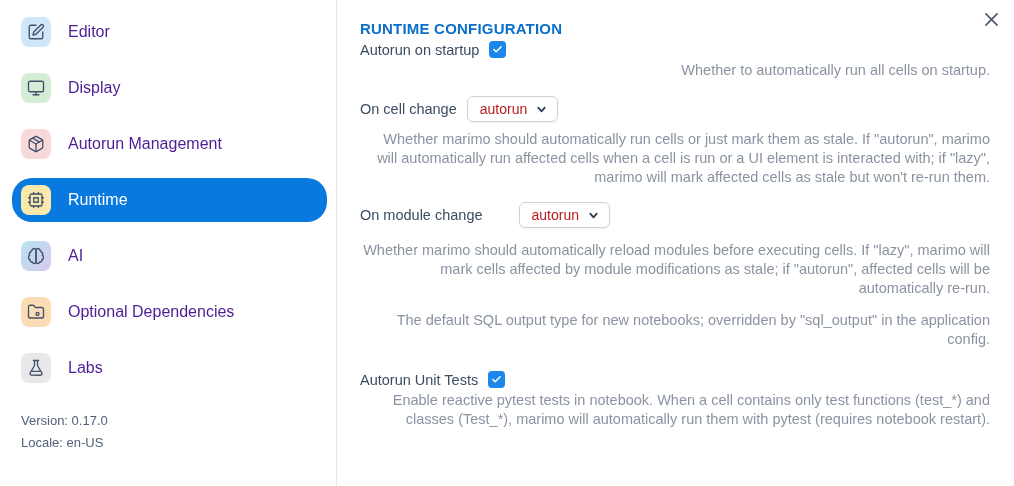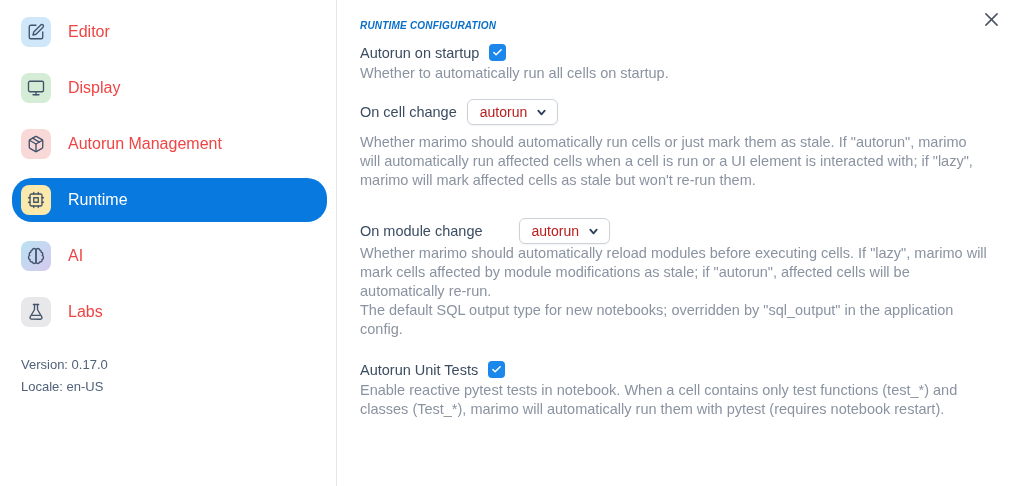--- a/index.html
+++ b/index.html
@@ -5,71 +5,71 @@
   * { margin:0; padding:0; box-sizing:border-box; }
   html,body { width:1014px; height:486px; background:#fff; overflow:hidden;
     font-family:"Liberation Sans","DejaVu Sans",sans-serif; }
   .app { display:flex; width:1014px; height:486px; }
 
   
   .sidebar { width:337px; flex:0 0 337px; border-right:1px solid #e4e7eb;
     padding:10px 9px 0 12px; }
   .nav-item { display:flex; align-items:center; height:44px; margin-bottom:12px;
     padding-left:9px; border-radius:6px; cursor:pointer; }
-  .nav-item .label { margin-left:17px; font-size:16px; color:#ef4444; }
+  .nav-item .label { margin-left:17px; font-size:16px; color:#4c1d95; }
   .nav-item.selected { background:#0879df;border-radius:20px; }
   .nav-item.selected .label { color:#ffffff; }
   .ic { width:30px; height:30px; border-radius:8px; display:flex;
     align-items:center; justify-content:center; flex:0 0 30px; }
   .ic svg { width:18px; height:18px; stroke:#42536a; fill:none;
     stroke-width:1.8; stroke-linecap:round; stroke-linejoin:round; }
   .ic-editor  { background:#cfe7f8; }
   .ic-display { background:#d5ecd6; }
   .ic-package { background:#f9d8d8; }
   .ic-runtime { background:#fbe8ab; }
   .ic-ai      { background:linear-gradient(135deg,#b9e2f2,#d6c9ef); }
   .ic-optdeps { background:#fcdcb5; }
   .ic-labs    { background:#e8e8eb; }
   .side-meta { margin-top:20px; padding-left:9px; }
   .side-meta div { font-size:13px; color:#50617a; line-height:22px; }
 
   
   .main { position:relative; flex:1; padding:20px 24px 0 23px; }
-  .panel-title { font-size:10px; font-weight:bold; color:#0b6ec9;
-    letter-spacing:.2px; margin-bottom:13px;font-style:italic; }
+  .panel-title { font-size:15px; font-weight:bold; color:#0b6ec9;
+    letter-spacing:.2px; margin-bottom:4px; }
   .close-btn { position:absolute; top:9px; right:13px; width:20px; height:20px;
     background:none; border:none; cursor:pointer; display:flex;
     align-items:center; justify-content:center; }
   .close-btn svg { width:13px; height:13px; stroke:#4a5568; stroke-width:1.7;
     stroke-linecap:round; }
 
   .field-row { display:flex; align-items:center; gap:10px;
     font-size:14.5px; color:#3b4c61; }
-  .desc { font-size:14.5px; line-height:19px; color:#8a93a1; max-width:632px; }
+  .desc { font-size:14.5px; line-height:19px; color:#8a93a1; max-width:632px;text-align:right; }
 
   .checkbox { width:17px; height:17px; border-radius:4px; background:#1c87ea;
     display:inline-flex; align-items:center; justify-content:center; cursor:pointer; }
   .checkbox svg { width:11px; height:11px; stroke:#fff; stroke-width:3.2;
     fill:none; stroke-linecap:round; stroke-linejoin:round; }
 
   .select { display:inline-flex; align-items:center; gap:9px; height:26px;
     border:1px solid #cdd2d9; border-radius:6px; background:#fff;
     padding:0 10px 1px 12px; font-size:14px; color:#b91c1c; cursor:pointer;
     box-shadow:0 1px 2px rgba(0,0,0,.05); }
   .select svg { width:11px; height:11px; stroke:#2e4056; stroke-width:2;
     fill:none; stroke-linecap:round; stroke-linejoin:round; margin-top:2px; }
 
   .arrow-annotation { margin-left:14px; display:flex; align-items:center; }
   .arrow-annotation svg { display:block; margin:-10px 0; }
 
   .m-desc1 { margin-top:3px; }
   .gap-sm { margin-top:16px; }
   .desc-after-select { margin-top:8px; }
-  .gap-md { margin-top:28px;gap:36px; }
-  .desc-tight { margin-top:0; }
+  .gap-md { margin-top:15px;gap:36px; }
+  .desc-tight { margin-top:13px; }
   .gap-lg { margin-top:22px; }
   .desc-xtight { margin-top:3px; }
 </style>
 </head>
 <body>
 
 <div class="app">
 
   <nav class="sidebar">
 
@@ -120,20 +120,29 @@
     <div class="nav-item">
       <span class="ic ic-ai">
         <svg viewBox="0 0 24 24">
             <path d="M9.5 2A2.5 2.5 0 0 1 12 4.5v15a2.5 2.5 0 0 1-4.96.44 2.5 2.5 0 0 1-2.96-3.08 3 3 0 0 1-.34-5.58 2.5 2.5 0 0 1 1.32-4.24 2.5 2.5 0 0 1 1.98-3A2.5 2.5 0 0 1 9.5 2Z"></path>
             <path d="M14.5 2A2.5 2.5 0 0 0 12 4.5v15a2.5 2.5 0 0 0 4.96.44 2.5 2.5 0 0 0 2.96-3.08 3 3 0 0 0 .34-5.58 2.5 2.5 0 0 0-1.32-4.24 2.5 2.5 0 0 0-1.98-3A2.5 2.5 0 0 0 14.5 2Z"></path>
           </svg>
       </span>
       <span class="label">AI</span>
     </div>
 
+    <div class="nav-item">
+      <span class="ic ic-optdeps">
+        <svg viewBox="0 0 24 24">
+            <path d="M20 20a2 2 0 0 0 2-2V8a2 2 0 0 0-2-2h-7.9a2 2 0 0 1-1.69-.9L9.6 3.9A2 2 0 0 0 7.93 3H4a2 2 0 0 0-2 2v13a2 2 0 0 0 2 2Z"></path>
+            <circle cx="14" cy="14.5" r="2"></circle>
+          </svg>
+      </span>
+      <span class="label">Optional Dependencies</span>
+    </div>
 
     <div class="nav-item">
       <span class="ic ic-labs">
         <svg viewBox="0 0 24 24">
             <path d="M10 2v6.29a2 2 0 0 1-.29 1.04L4.3 18.6a2 2 0 0 0 1.72 3h11.96a2 2 0 0 0 1.72-3l-5.41-9.27A2 2 0 0 1 14 8.29V2"></path>
             <path d="M8.5 2h7"></path>
             <path d="M7 16.5h10"></path>
           </svg>
       </span>
       <span class="label">Labs</span>

